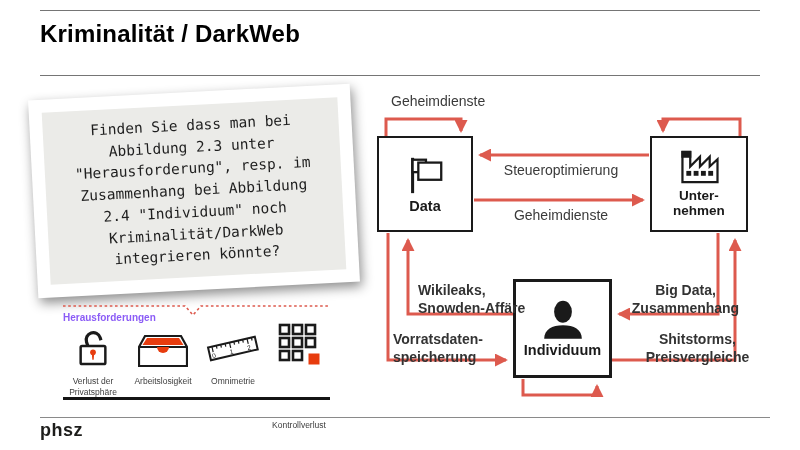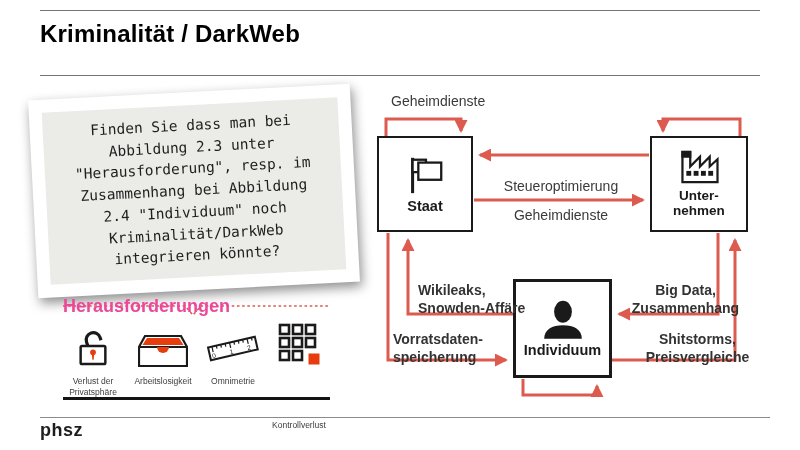--- a/index.html
+++ b/index.html
@@ -15,21 +15,21 @@
   #note-card{position:absolute;left:33px;top:92px;width:322px;height:198px;background:#fff;
     transform:rotate(-3deg);box-shadow:2px 5px 12px rgba(0,0,0,.45);padding:13px;box-sizing:border-box;}
   #note-inner{width:100%;height:100%;background:#ebebe8;display:flex;align-items:center;justify-content:center;}
   #note-text{font-family:"DejaVu Sans Mono",monospace;font-size:14.5px;line-height:1.5;color:#1f1f1f;
     text-align:center;white-space:pre-line;font-weight:500;}
 
   
   .chal-label{font-size:8.5px;color:#3d3d3d;text-align:center;white-space:pre-line;line-height:1.3;margin-top:8px;}
   .chal-cell{position:absolute;width:70px;display:flex;flex-direction:column;align-items:center;}
   .icon-slot{height:44px;display:flex;align-items:flex-end;justify-content:center;}
-  #chal-heading{position:absolute;left:63px;top:296px;font-size:18px;font-weight:bold;color:#ec4899;}
+  #chal-heading{position:absolute;left:63px;top:312px;font-size:10px;font-weight:bold;color:#8b5cf6;}
   #chal-bottom-rule{position:absolute;left:63px;top:397px;width:267px;height:3px;background:#141414;}
 
   
   .dbox{position:absolute;background:#fff;border:2.5px solid #1a1a1a;box-sizing:border-box;
     display:flex;flex-direction:column;align-items:center;justify-content:center;}
   .dbox .dlabel{font-weight:bold;color:#1a1a1a;font-size:14.5px;text-align:center;line-height:1.1;white-space:pre-line;margin-top:3px;}
 
   
   .elabel{position:absolute;font-size:14px;color:#3a3a3a;white-space:pre-line;line-height:1.25;}
   .elabel.bold{font-weight:bold;color:#333;}
@@ -161,21 +161,21 @@
   </svg>
 
   <div class="dbox" style="left:377px;top:136px;width:96px;height:96px;">
     <span>
       <svg width="42" height="42" viewBox="0 0 44 44">
         <line x1="9" y1="4" x2="9" y2="41" stroke="#1a1a1a" stroke-width="3.2"></line>
         <rect x="9" y="6" width="14" height="13" fill="#fff" stroke="#1a1a1a" stroke-width="2.4"></rect>
         <rect x="15" y="9" width="24" height="18" fill="#fff" stroke="#1a1a1a" stroke-width="2.4"></rect>
       </svg>
     </span>
-    <div class="dlabel">Staat</div>
+    <div class="dlabel">Data</div>
   </div>
 
   <div class="dbox" style="left:650px;top:136px;width:98px;height:96px;">
     <span>
       <svg width="50" height="37" viewBox="0 0 50 38">
         <path d="M 8 3 H 16 V 18 L 26 8 V 18 L 36 8 V 18 L 44 10.5 V 34 H 8 Z" fill="#fff" stroke="#1a1a1a" stroke-width="2.3" stroke-linejoin="miter"></path>
         <rect x="6.9" y="2" width="10.2" height="7" fill="#1a1a1a"></rect>
         <g fill="#1a1a1a">
           <rect x="12" y="22.5" width="5" height="5"></rect>
           <rect x="19.5" y="22.5" width="5" height="5"></rect>
@@ -192,21 +192,21 @@
     <span>
       <svg width="46" height="42" viewBox="0 0 44 40">
         <ellipse cx="22" cy="13" rx="8.5" ry="10.5" fill="#1a1a1a"></ellipse>
         <path d="M 4 39 c 0 -9 7.5 -13 18 -13 s 18 4 18 13 z" fill="#1a1a1a"></path>
       </svg>
     </span>
     <div class="dlabel">Individuum</div>
   </div>
 
   <div class="elabel" style="left:391px;top:93px;">Geheimdienste</div>
-  <div class="elabel center" style="left:478px;top:162px;width:166px;margin-top:16px;">Steueroptimierung</div>
+  <div class="elabel center" style="left:478px;top:162px;width:166px;">Steueroptimierung</div>
   <div class="elabel center" style="left:478px;top:207px;width:166px;">Geheimdienste</div>
   <div class="elabel bold" style="left:418px;top:282px;">Wikileaks,
 Snowden-Affäre</div>
   <div class="elabel bold" style="left:393px;top:331px;">Vorratsdaten-
 speicherung</div>
   <div class="elabel bold center" style="left:628px;top:282px;width:115px;">Big Data,
 Zusammenhang</div>
   <div class="elabel bold center" style="left:635px;top:331px;width:125px;">Shitstorms,
 Preisvergleiche</div>
 

